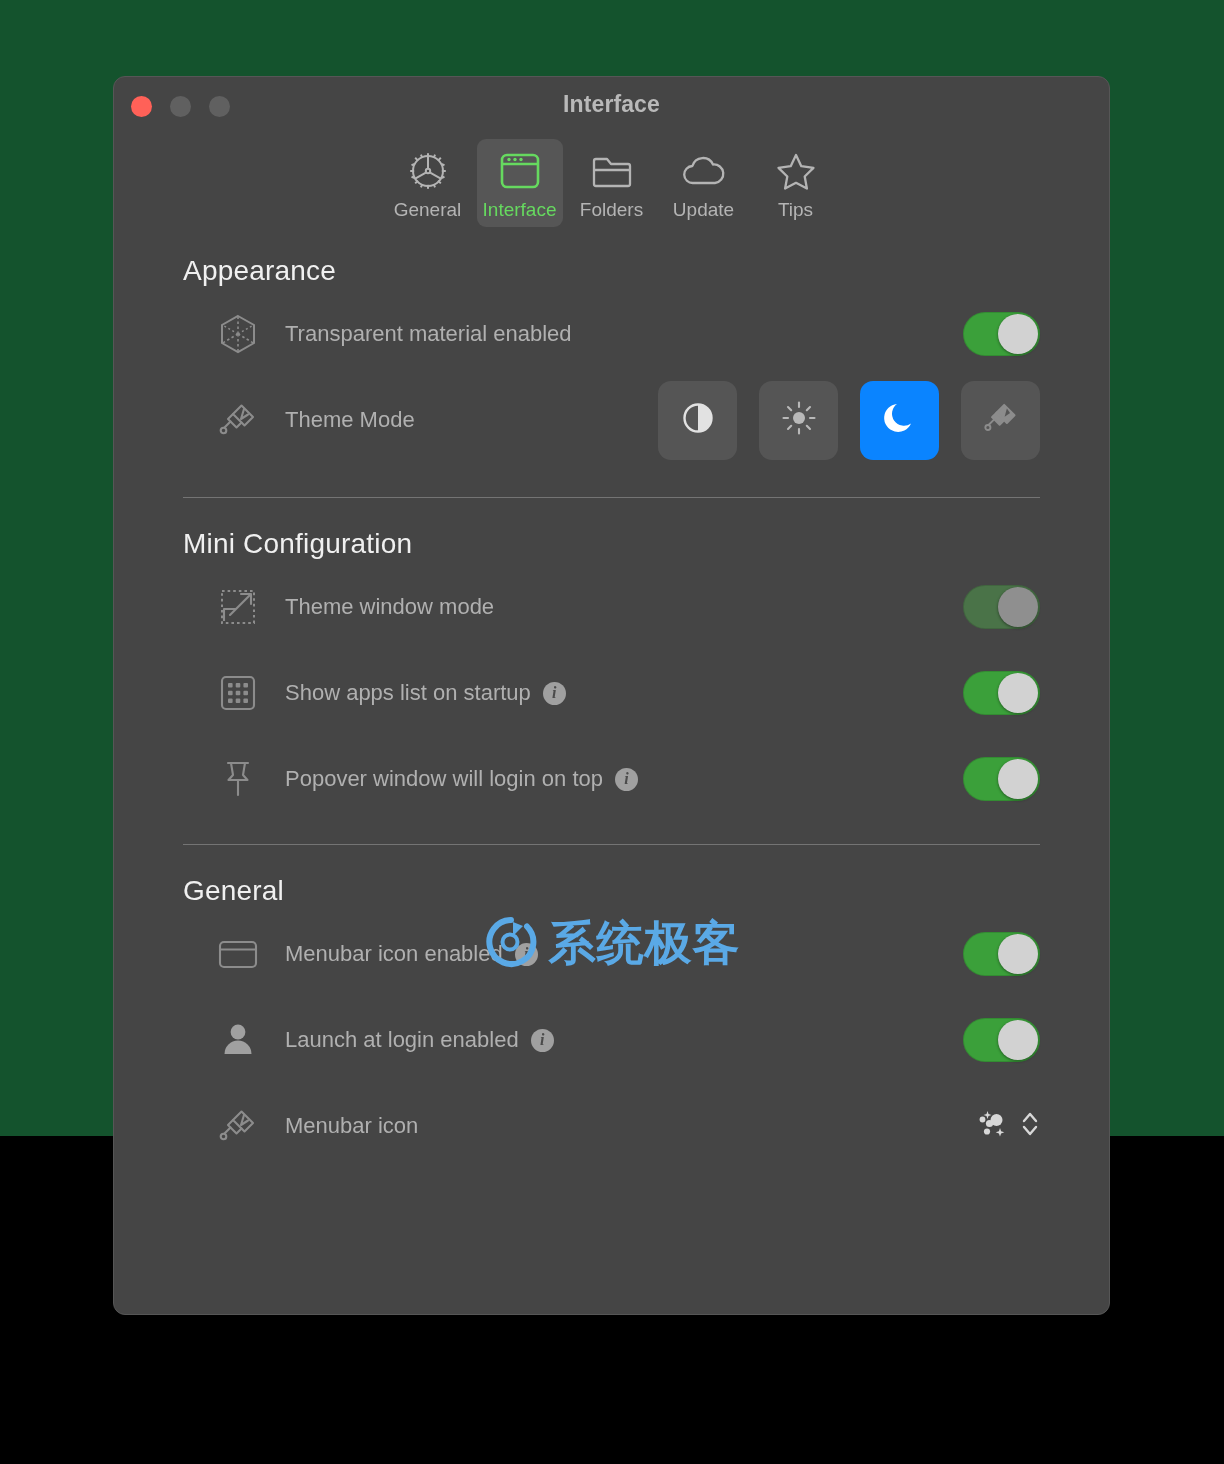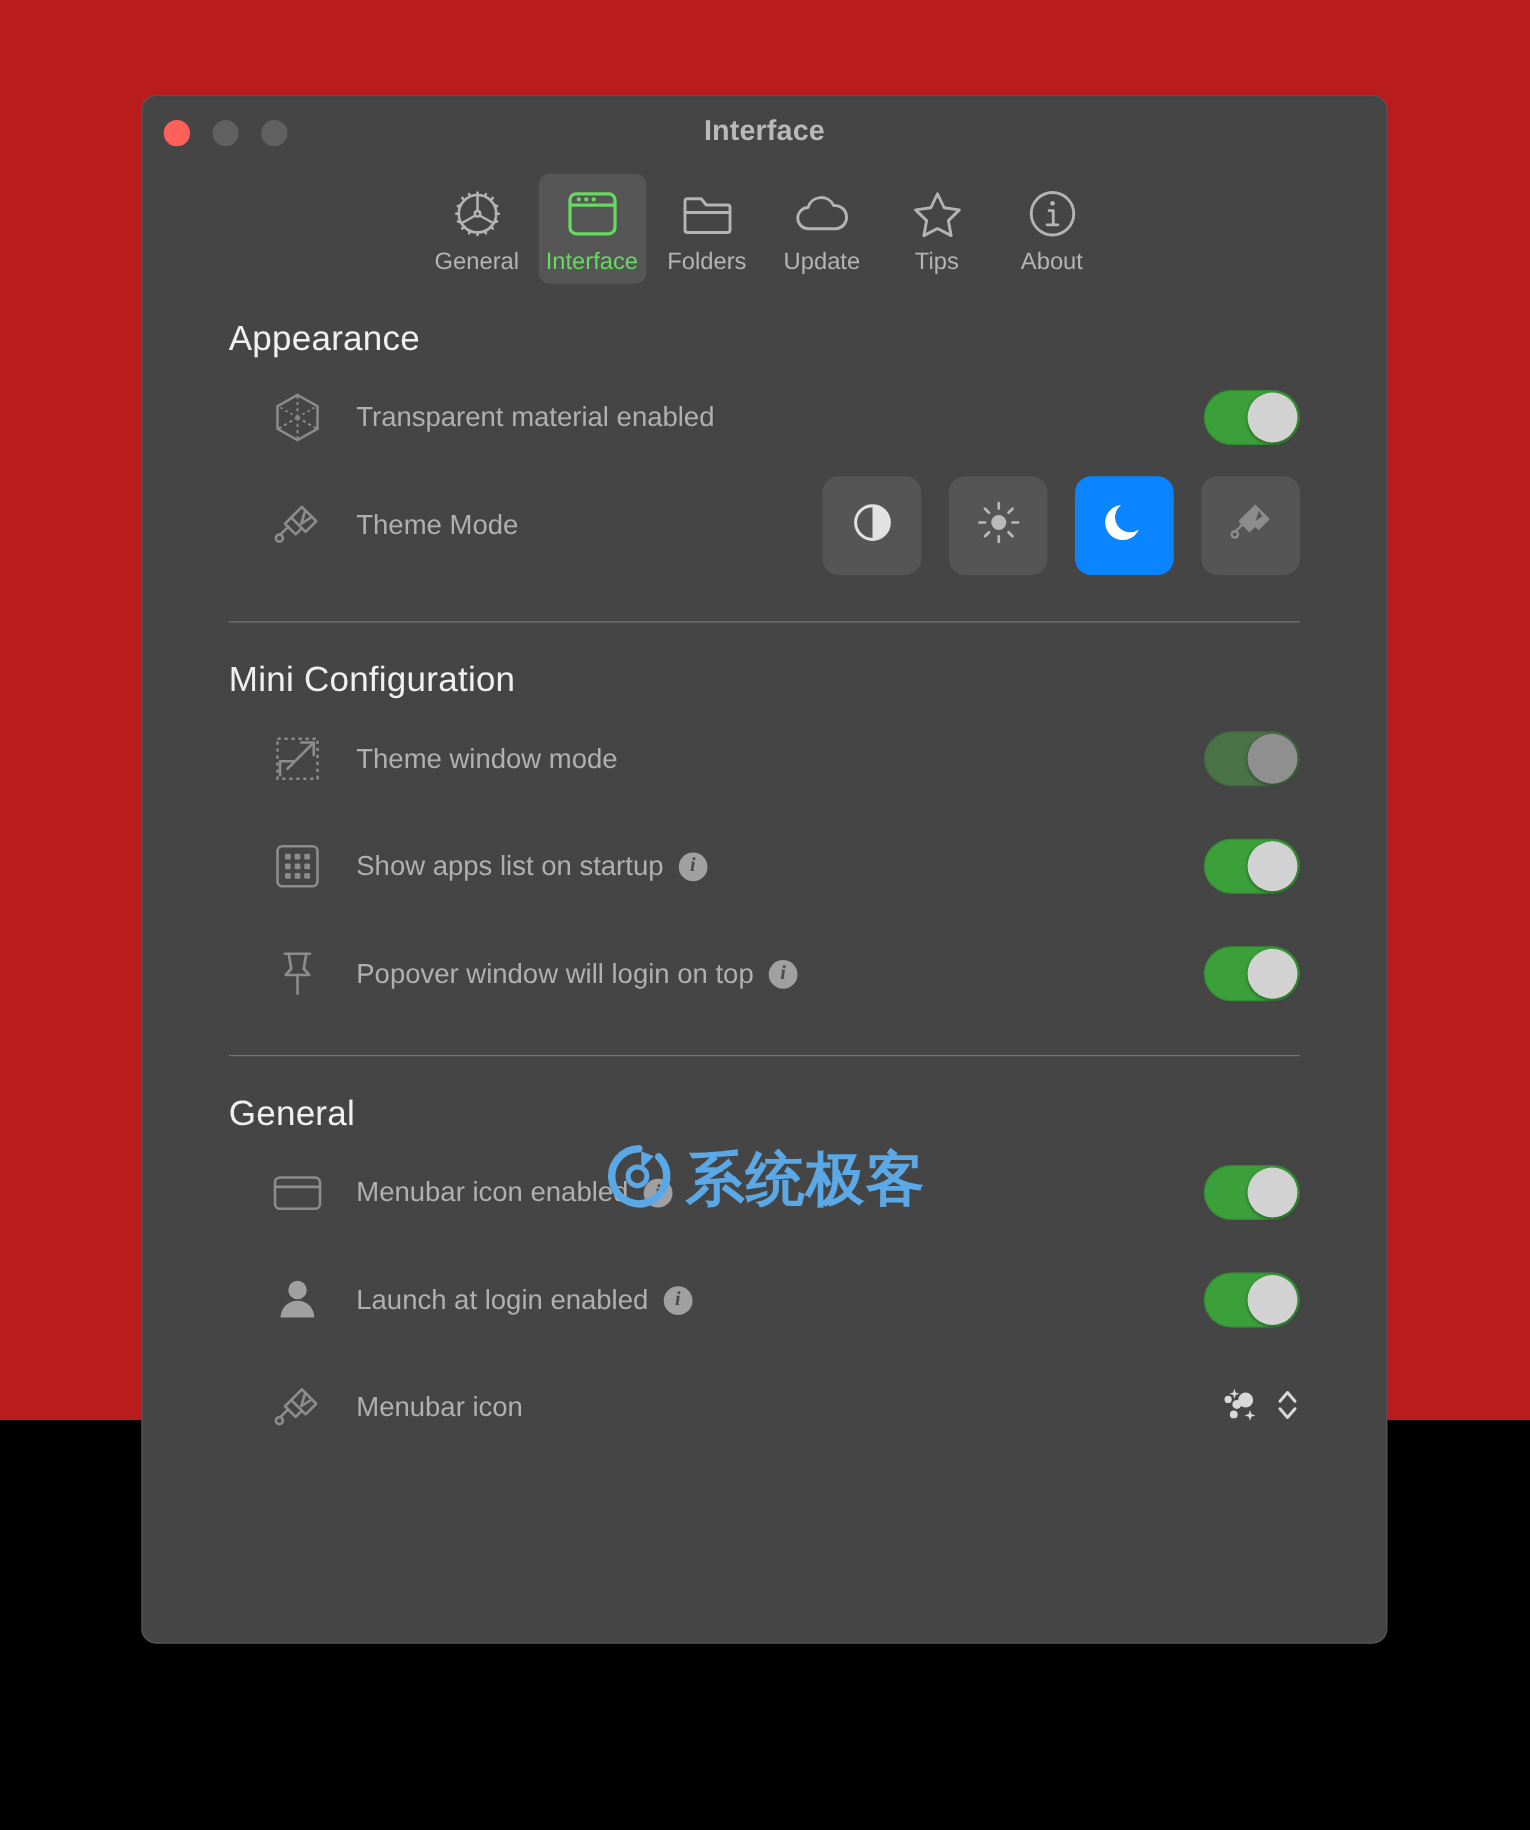--- a/index.html
+++ b/index.html
@@ -10,21 +10,21 @@
     height: 1464px;
     overflow: hidden;
     font-family: "Liberation Sans", sans-serif;
     -webkit-font-smoothing: antialiased;
   }
 
   #root {
     position: relative;
     width: 1224px;
     height: 1136px;
-    background: #b91c1c;
+    background: #14532d;
   }
 
   
   .window {
     position: absolute;
     left: 113px;
     top: 76px;
     width: 997px;
     height: 1239px;
     background: #454545;
@@ -315,30 +315,20 @@
 
       <div class="tab">
         <span class="tab-icon">
           <svg width="42" height="40" viewBox="0 0 42 40">
             <path d="M21 4 L26.3 15.2 L38.5 16.9 L29.7 25.5 L31.9 37.5 L21 31.8 L10.1 37.5 L12.3 25.5 L3.5 16.9 L15.7 15.2 z" fill="none" stroke="#b4b4b4" stroke-width="2.3" stroke-linejoin="round"></path>
           </svg>
         </span>
         <span class="tab-label">Tips</span>
       </div>
 
-      <div class="tab">
-        <span class="tab-icon">
-          <svg width="42" height="42" viewBox="0 0 42 42">
-            <circle cx="21" cy="21" r="17" fill="none" stroke="#b4b4b4" stroke-width="2.3"></circle>
-            <circle cx="21" cy="12.6" r="1.9" fill="#b4b4b4"></circle>
-            <path d="M18.2 18.4 h3.4 v11.4 M16.6 29.8 h8.8" fill="none" stroke="#b4b4b4" stroke-width="2.2" stroke-linecap="round" stroke-linejoin="round"></path>
-          </svg>
-        </span>
-        <span class="tab-label">About</span>
-      </div>
     </div>
 
     <div class="content">
 
       <h2 class="section-title">Appearance</h2>
 
       <div class="row">
         <span class="row-icon">
           <svg width="40" height="42" viewBox="0 0 40 42">
             <path d="M20 3 L36 12 V30 L20 39 L4 30 V12 z" fill="none" stroke="#8c8c8c" stroke-width="2"></path>

